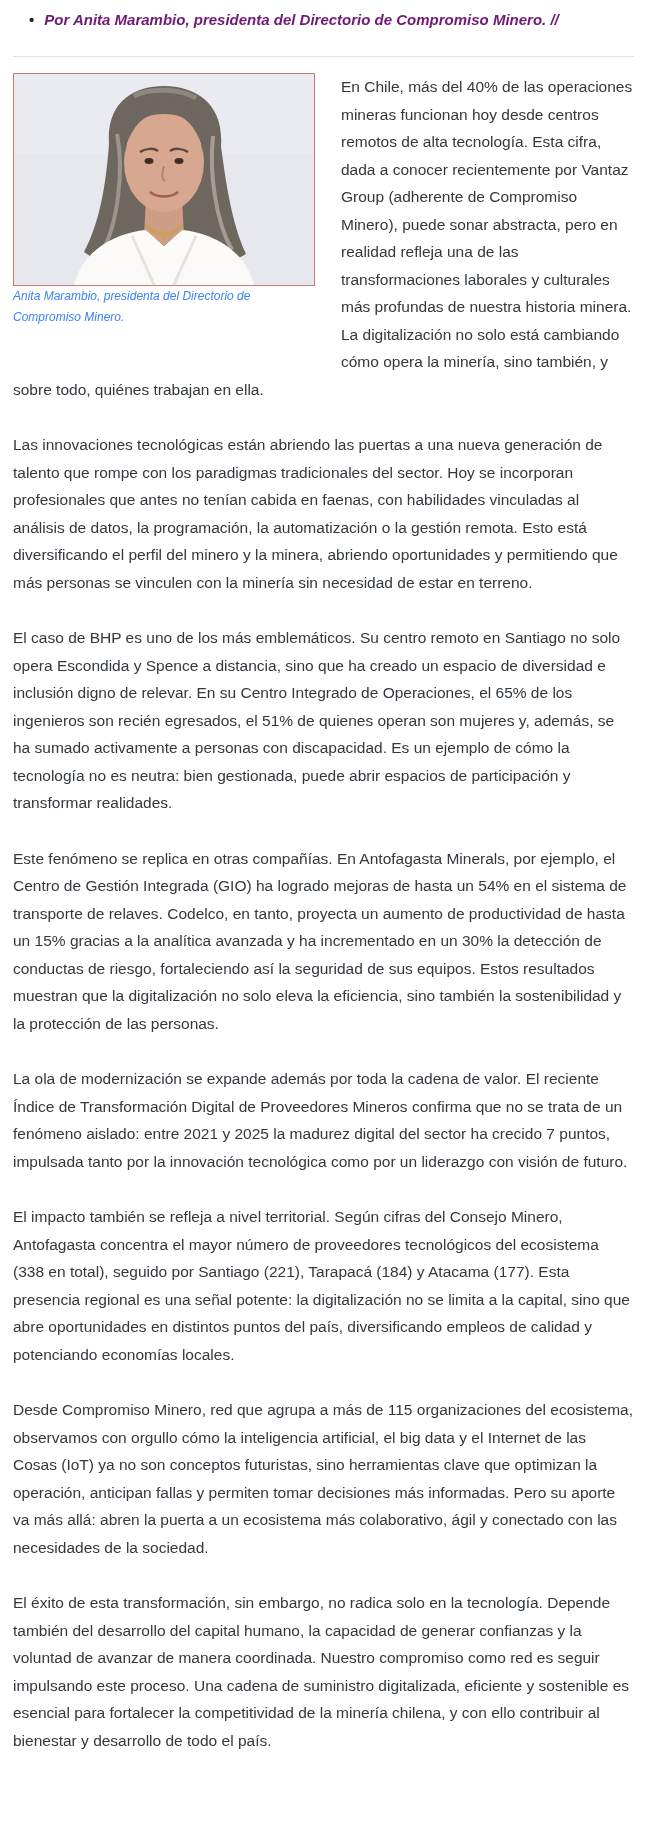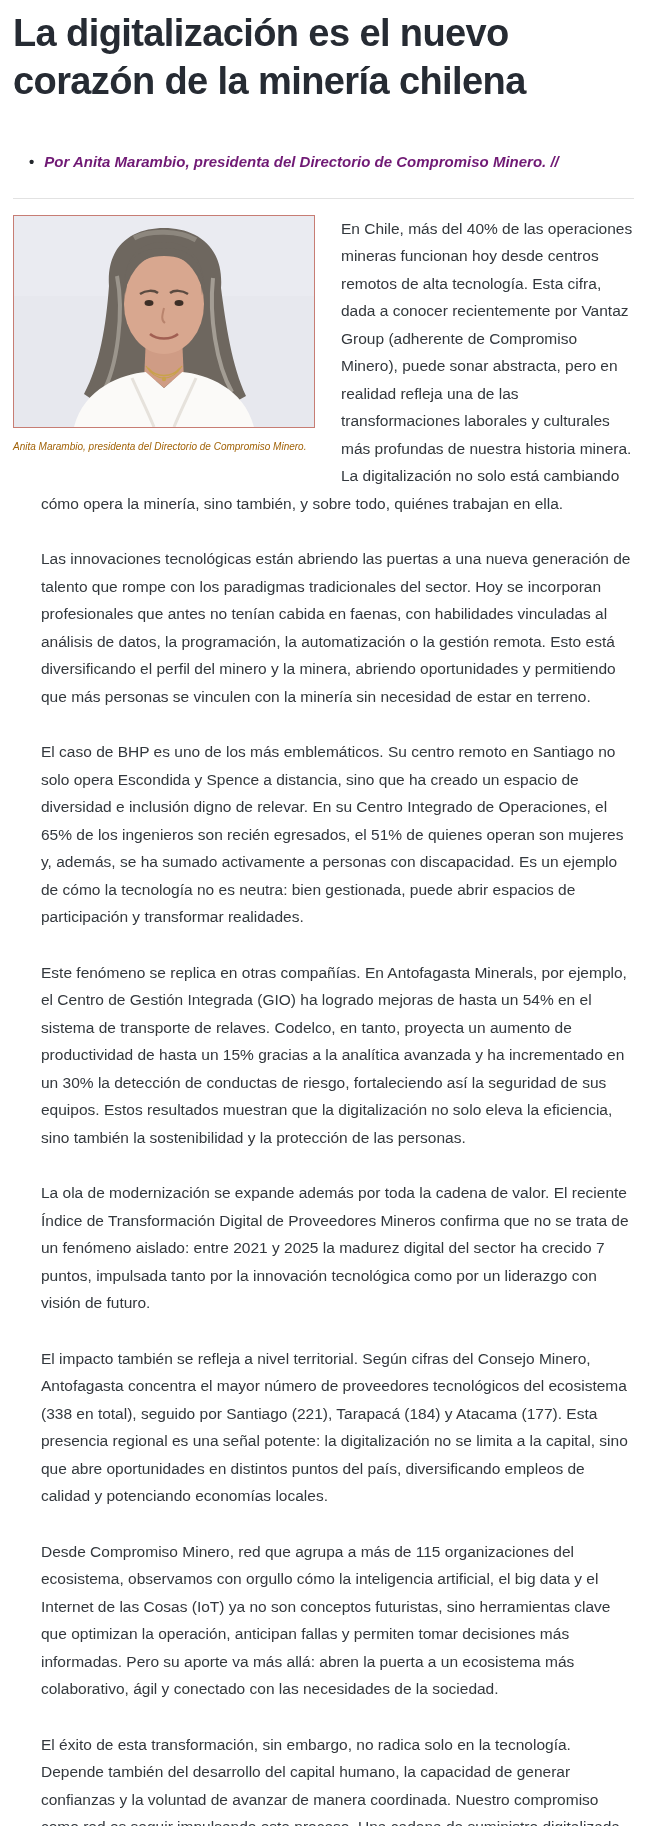--- a/index.html
+++ b/index.html
@@ -49,50 +49,47 @@
     border-top: 1px solid #e2e2e2;
     margin: 0 0 14px 0;
   }
   .article-body {
     font-size: 15.5px;
     line-height: 27.5px;
     color: #33383d;
   }
   .article-body p {
     margin: 16px 0 28px 0;
-    padding-left: 28px;
   }
   figure.author-figure {
     float: left;
     width: 302px;
     margin: 0 26px 26px 0;
     padding: 0;
   }
   .author-photo {
     width: 302px;
     height: 213px;
     border: 1px solid #c77d74;
     background: #e7e8ee;
     overflow: hidden;
   }
   .author-photo svg { display: block; width: 100%; height: 100%; }
   figcaption.photo-caption {
-    margin-top: 8px;
-    font-size: 10px;
+    font-size: 12px;
     line-height: 21px;
     font-style: italic;
-    color: #a16207;
+    color: #3b82f6;
   }
 </style>
 </head>
 <body>
 
 <div class="article">
 
-  <h1 class="article-title">La digitalización es el nuevo corazón de la minería chilena</h1>
 
   <div class="byline-row">
     <span class="byline-bullet">•</span>
     <a class="byline-link">Por Anita Marambio, presidenta del Directorio de Compromiso Minero. //</a>
   </div>
 
   <hr class="divider">
 
   <div class="article-body">
 

